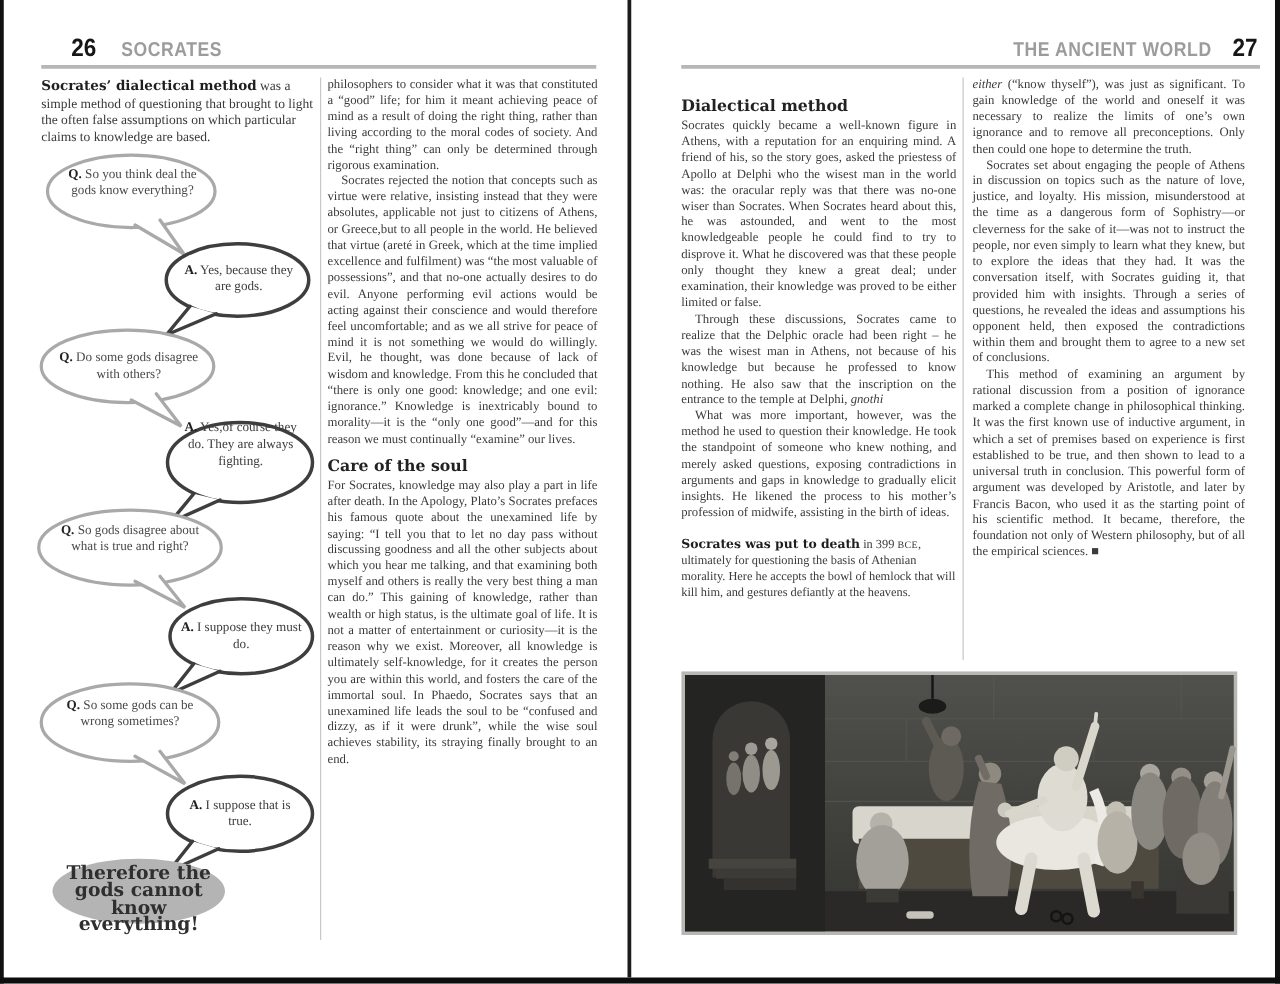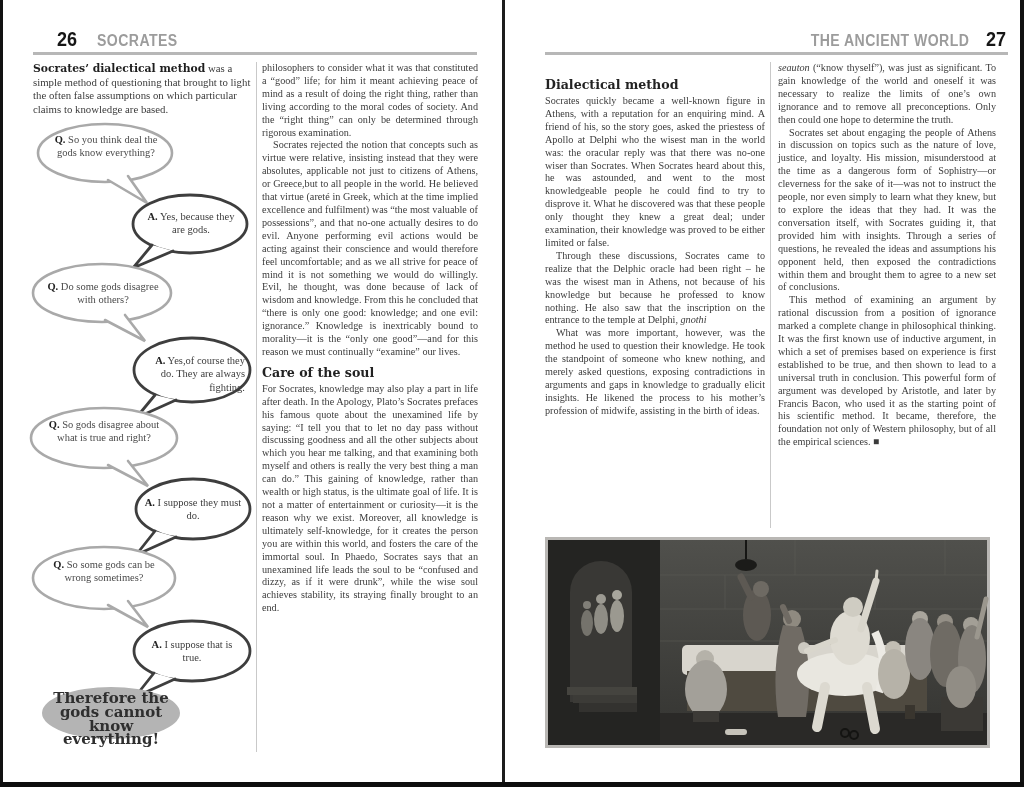--- a/index.html
+++ b/index.html
@@ -90,44 +90,47 @@
 
   <ellipse cx="192" cy="651" rx="58" ry="30" fill="#fff" stroke="#3e3e3e" stroke-width="2.8"></ellipse>
   <path d="M154,673 L135,697 L175,679" fill="#fff" stroke="#3e3e3e" stroke-width="2.8" stroke-linecap="round"></path>
 
   <ellipse cx="111" cy="713" rx="69" ry="26" fill="#b4b4b4"></ellipse>
 </svg>
 
 <div class="abs btext" style="left:50px;top:133px;width:112px;"><b>Q.</b><span> So you think deal the gods know everything?</span></div>
 <div class="abs btext dark" style="left:141px;top:210px;width:100px;"><b>A.</b><span> Yes, because they are gods.</span></div>
 <div class="abs btext" style="left:43px;top:280px;width:120px;"><b>Q.</b><span> Do some gods disagree with others?</span></div>
-<div class="abs btext dark" style="left:140px;top:354px;width:105px;text-align:right;"><b>A.</b><span> Yes,of course they do. They are always fighting.</span></div>
+<div class="abs btext dark" style="left:140px;top:336px;width:105px;"><b>A.</b><span> Yes,of course they do. They are always fighting.</span></div>
 <div class="abs btext" style="left:38px;top:418px;width:132px;"><b>Q.</b><span> So gods disagree about what is true and right?</span></div>
 <div class="abs btext dark" style="left:144px;top:496px;width:98px;"><b>A.</b><span> I suppose they must do.</span></div>
 <div class="abs btext" style="left:44px;top:558px;width:120px;"><b>Q.</b><span> So some gods can be wrong sometimes?</span></div>
 <div class="abs btext dark" style="left:141px;top:638px;width:102px;"><b>A.</b><span> I suppose that is true.</span></div>
 <div class="abs btext concl" style="left:50px;top:692px;width:122px;">Therefore the gods cannot know everything!</div>
 
 <div class="abs" style="left:545px;top:28px;width:463px;text-align:right;">
   <span class="sect right">THE ANCIENT WORLD</span>
   <span class="pgnum" style="margin-left:12px;">27</span>
 </div>
 <div class="abs rule" style="left:545px;top:52px;width:463px;"></div>
 
 <div class="abs col" style="left:545px;top:62px;width:220px;">
   <h3 class="slab first">Dialectical method</h3>
   <p>Socrates quickly became a well-known figure in Athens, with a reputation for an enquiring mind. A friend of his, so the story goes, asked the priestess of Apollo at Delphi who the wisest man in the world was: the oracular reply was that there was no-one wiser than Socrates. When Socrates heard about this, he was astounded, and went to the most knowledgeable people he could find to try to disprove it. What he discovered was that these people only thought they knew a great deal; under examination, their knowledge was proved to be either limited or false.</p>
   <p class="ind"><span>Through these discussions, Socrates came to realize that the Delphic oracle had been right – he was the wisest man in Athens, not because of his knowledge but because he professed to know nothing. He also saw that the inscription on the entrance to the temple at Delphi, </span><i>gnothi</i></p>
   <p class="ind">What was more important, however, was the method he used to question their knowledge. He took the standpoint of someone who knew nothing, and merely asked questions, exposing contradictions in arguments and gaps in knowledge to gradually elicit insights. He likened the process to his mother’s profession of midwife, assisting in the birth of ideas.</p>
+  <div class="caption">
+    <span class="boldlead">Socrates was put to death</span><span> in 399 </span><span class="smallcaps">BCE</span><span>, ultimately for questioning the basis of Athenian morality. Here he accepts the bowl of hemlock that will kill him, and gestures defiantly at the heavens.</span>
+  </div>
 </div>
 
 <div class="abs divider" style="left:770px;top:62px;height:466px;"></div>
 
 <div class="abs col" style="left:778px;top:62px;width:218px;">
-  <p><i class="lead">seauton</i><span> (“know thyself”), was just as significant. To gain knowledge of the world and oneself it was necessary to realize the limits of one’s own ignorance and to remove all preconceptions. Only then could one hope to determine the truth.</span></p>
+  <p><i class="lead">either</i><span> (“know thyself”), was just as significant. To gain knowledge of the world and oneself it was necessary to realize the limits of one’s own ignorance and to remove all preconceptions. Only then could one hope to determine the truth.</span></p>
   <p class="ind">Socrates set about engaging the people of Athens in discussion on topics such as the nature of love, justice, and loyalty. His mission, misunderstood at the time as a dangerous form of Sophistry—or cleverness for the sake of it—was not to instruct the people, nor even simply to learn what they knew, but to explore the ideas that they had. It was the conversation itself, with Socrates guiding it, that provided him with insights. Through a series of questions, he revealed the ideas and assumptions his opponent held, then exposed the contradictions within them and brought them to agree to a new set of conclusions.</p>
   <p class="ind">This method of examining an argument by rational discussion from a position of ignorance marked a complete change in philosophical thinking. It was the first known use of inductive argument, in which a set of premises based on experience is first established to be true, and then shown to lead to a universal truth in conclusion. This powerful form of argument was developed by Aristotle, and later by Francis Bacon, who used it as the starting point of his scientific method. It became, therefore, the foundation not only of Western philosophy, but of all the empirical sciences. ■</p>
 </div>
 
 <svg class="abs" style="left:545px;top:537px;" width="445" height="211" viewBox="0 0 445 211" role="img">
   <defs>
     <linearGradient id="wall" x1="0" y1="0" x2="0" y2="1">
       <stop offset="0" stop-color="#50504c"></stop>
         <stop offset="1" stop-color="#343431"></stop>
     </linearGradient>

